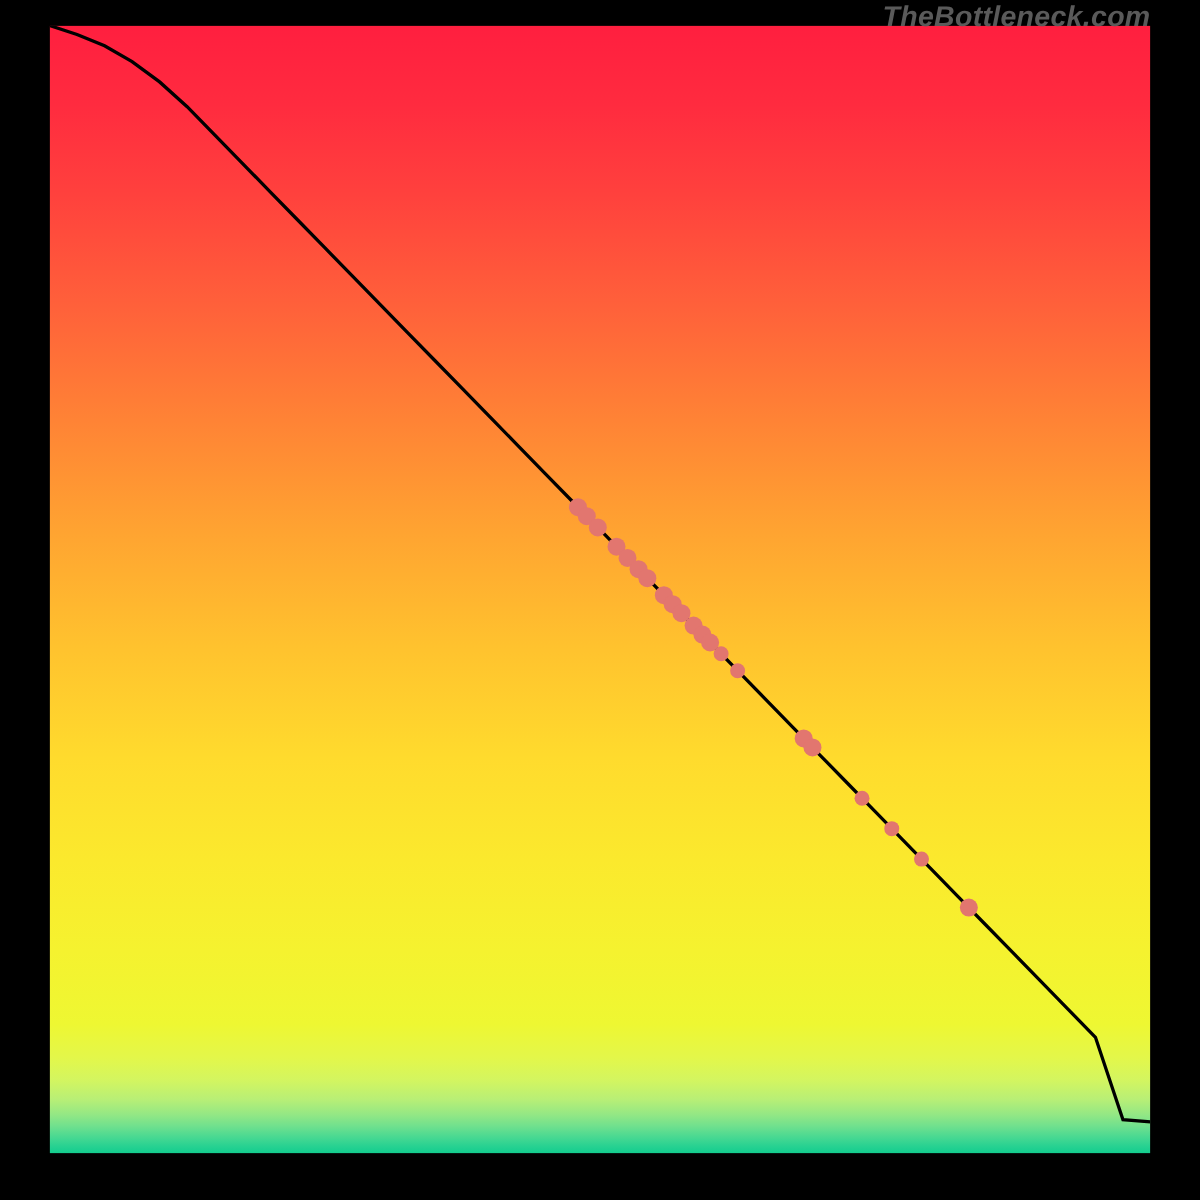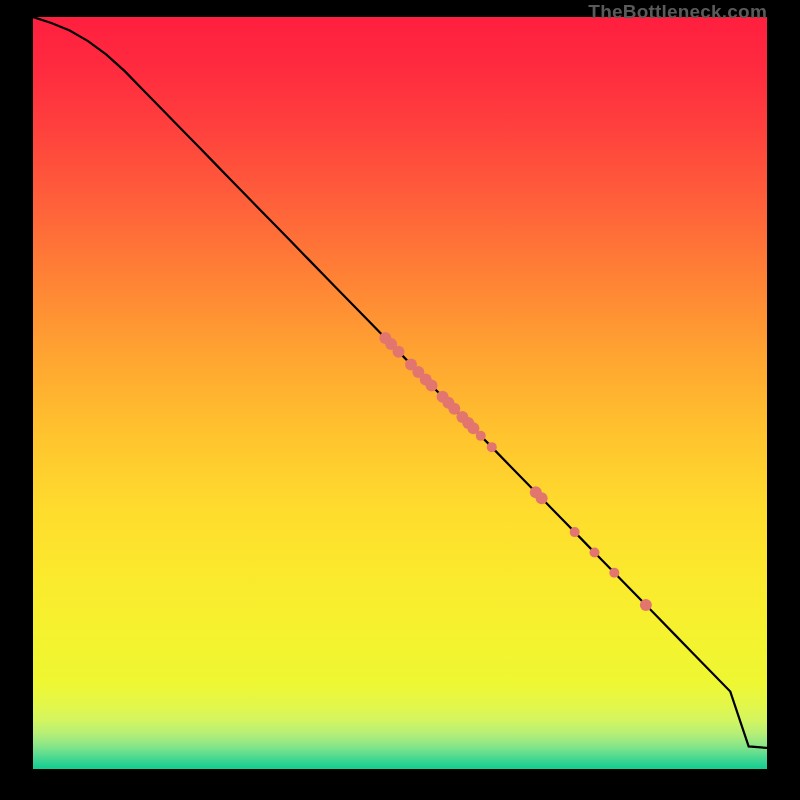--- a/index.html
+++ b/index.html
@@ -7,20 +7,21 @@
     padding: 0;
     width: 800px;
     height: 800px;
     background: #000;
     overflow: hidden;
   }
   .stage {
     position: relative;
     width: 800px;
     height: 800px;
+    font-style: italic;
   }
   .plot-area {
     position: absolute;
     left: 33px;
     top: 17px;
     width: 734px;
     height: 752px;
     overflow: hidden;
   }
   .gradient {

